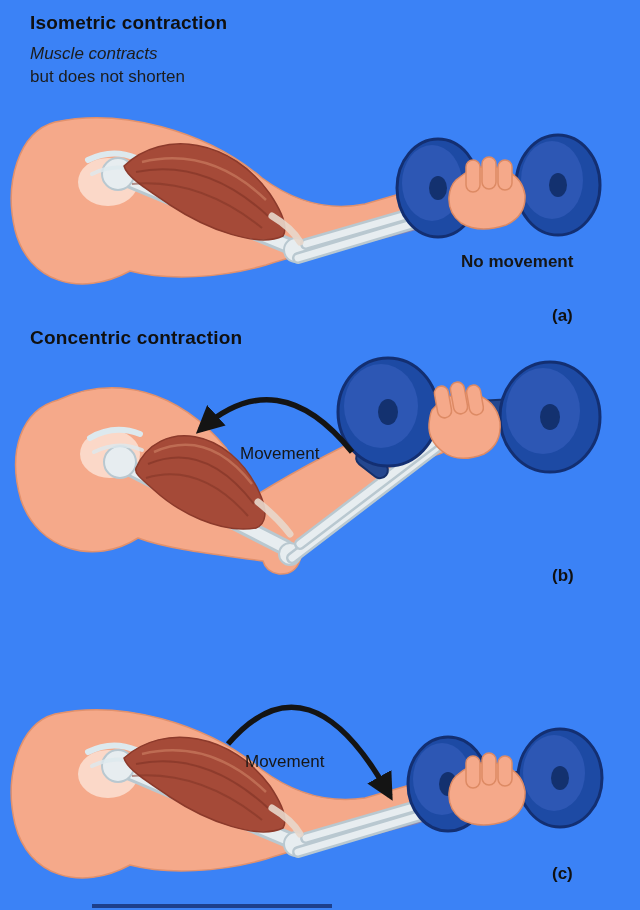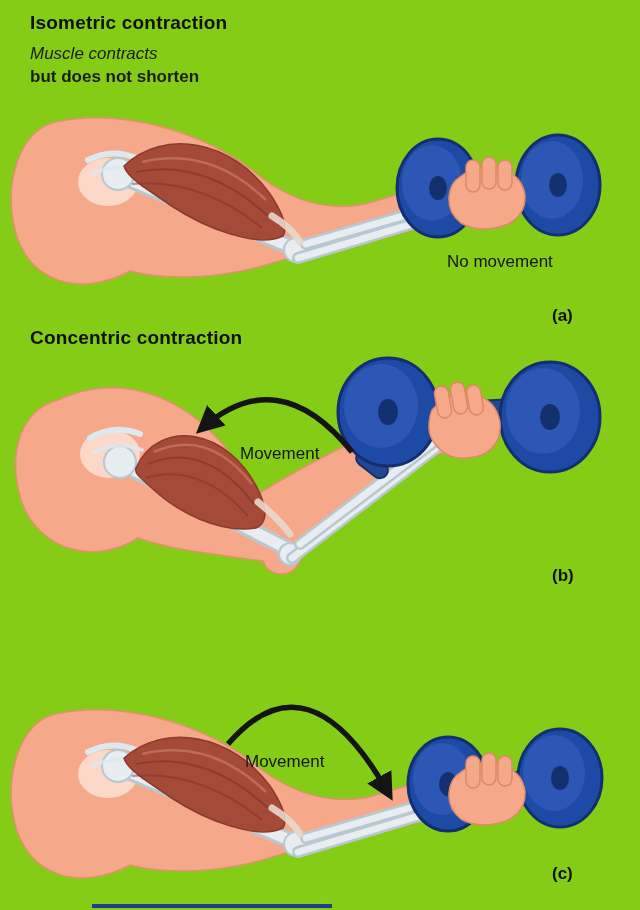--- a/index.html
+++ b/index.html
@@ -1,33 +1,33 @@
 <!DOCTYPE html>
 <html><head>
 <meta charset="utf-8">
 <style>
   * { margin:0; padding:0; box-sizing:border-box; }
   html,body { background:#e9e9e9; font-family:"Liberation Sans",sans-serif; }
-  .figure { position:relative; width:640px; height:910px; background:#84cc16; overflow:hidden; margin:0 auto; }
+  .figure { position:relative; width:640px; height:910px; background:#3b82f6; overflow:hidden; margin:0 auto; }
   .abs { position:absolute; }
   .title { font-size:19px; font-weight:700; color:#101010; letter-spacing:.2px; white-space:nowrap; }
   .subtitle { font-size:17px; color:#1c1c1c; white-space:nowrap; }
   .label { font-size:17px; color:#161616; white-space:nowrap; }
   .letter { font-size:17px; font-weight:700; color:#101010; }
   svg.art { position:absolute; left:0; display:block; }
   .edge-line { position:absolute; background:#1d3f8c; }
 </style>
 </head>
 <body>
 
 <div class="figure">
 
   <div class="abs title" style="left:30px; top:12px;">Isometric contraction</div>
   <div class="abs subtitle" style="left:30px; top:44px;font-style:italic;">Muscle contracts</div>
-  <div class="abs subtitle" style="left:30px; top:67px;font-weight:bold;">but does not shorten</div>
+  <div class="abs subtitle" style="left:30px; top:67px;">but does not shorten</div>
 
   <svg class="art" style="top:100px;" width="640" height="210" viewBox="0 0 640 210">
     <g>
       <path fill="#f5a98a" stroke="#e2916c" stroke-width="1.5" d="M 55,22 C 120,8 205,30 262,78 C 292,100 325,112 365,104 L 448,80 Q 463,76 467,87 L 471,108 Q 467,120 452,118 C 400,130 352,142 312,152 C 288,158 272,163 266,165 C 220,178 168,181 130,171 C 80,198 28,182 15,130 C 4,84 18,32 55,22 Z"></path>
       <path fill="none" stroke="#e08a66" stroke-width="3" opacity=".5" d="M 300,156 C 350,146 400,134 452,118"></path>
       <ellipse cx="108" cy="82" rx="30" ry="24" fill="#fbe0d2" opacity=".85"></ellipse>
     </g>
     <g>
       <line x1="120" y1="76" x2="294" y2="148" stroke="#b9c8d0" stroke-width="17" stroke-linecap="round"></line>
       <line x1="120" y1="76" x2="294" y2="148" stroke="#e7edf0" stroke-width="11" stroke-linecap="round"></line>
@@ -63,21 +63,21 @@
     <g>
       <path fill="#f5a98a" stroke="#dd8a64" stroke-width="1.5" d="M 456,80 Q 476,62 500,68 Q 522,75 525,95 Q 526,116 506,125 Q 479,134 461,123 Q 448,113 449,97 Q 450,86 456,80 Z"></path>
       <g fill="#f5a98a" stroke="#dd8a64" stroke-width="1.5">
         <rect x="466" y="60" width="14" height="32" rx="7"></rect>
         <rect x="482" y="57" width="14" height="32" rx="7"></rect>
         <rect x="498" y="60" width="14" height="30" rx="7"></rect>
       </g>
     </g>
   </svg>
 
-  <div class="abs label" style="left:447px; top:252px;">No movement</div>
+  <div class="abs label" style="left:461px; top:252px;font-weight:bold;">No movement</div>
   <div class="abs letter" style="left:552px; top:306px;">(a)</div>
 
   <div class="abs title" style="left:30px; top:327px;">Concentric contraction</div>
 
   <svg class="art" style="top:352px;" width="640" height="250" viewBox="0 0 640 250">
     <defs>
       <marker id="ah-b" viewBox="0 0 10 10" refX="8" refY="5" markerWidth="5" markerHeight="5" orient="auto-start-reverse">
         <path d="M0,0 L10,5 L0,10 z" fill="#141414"></path>
       </marker>
     </defs>

